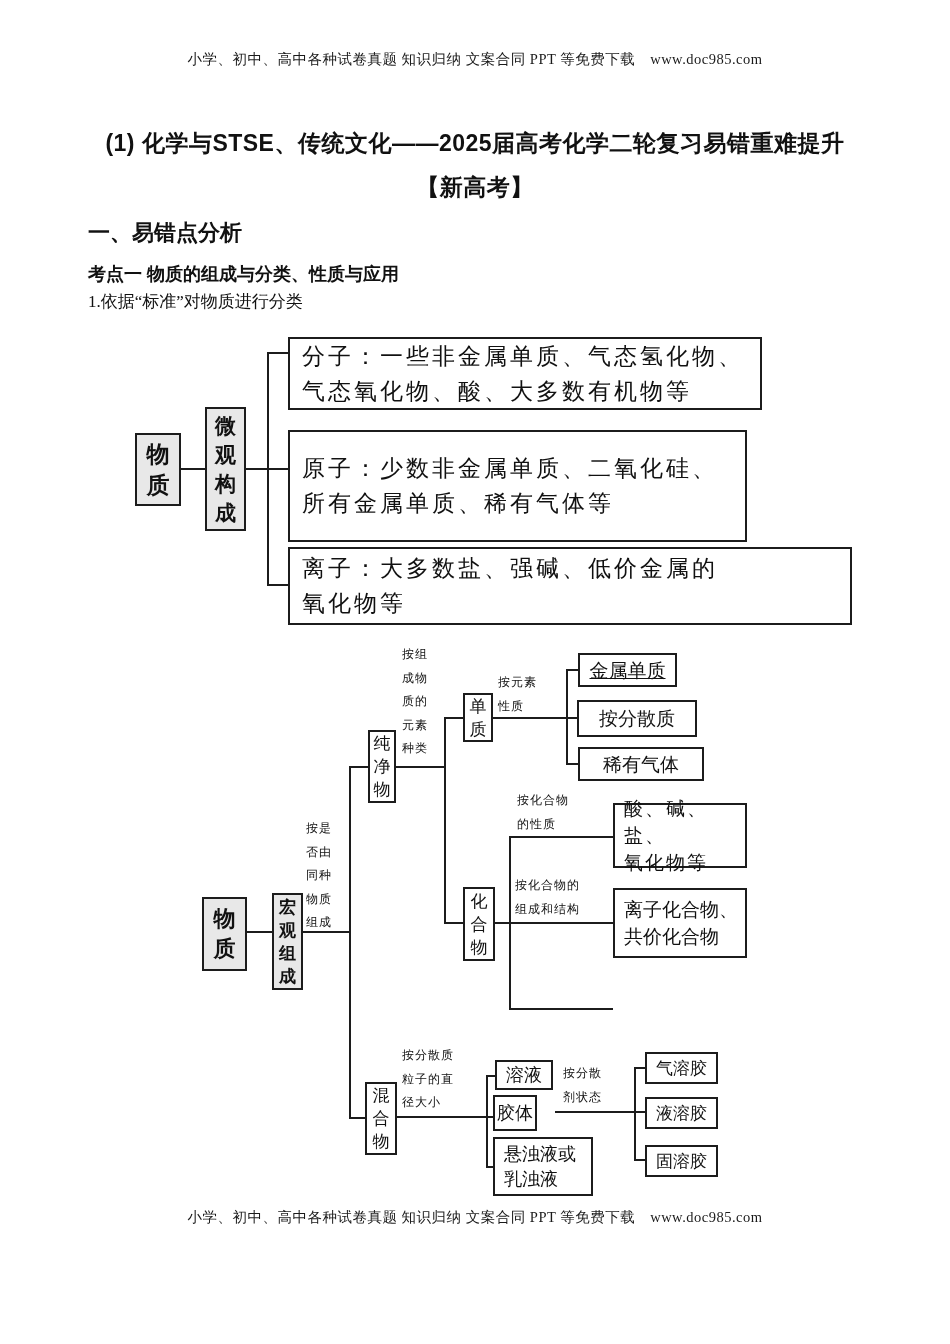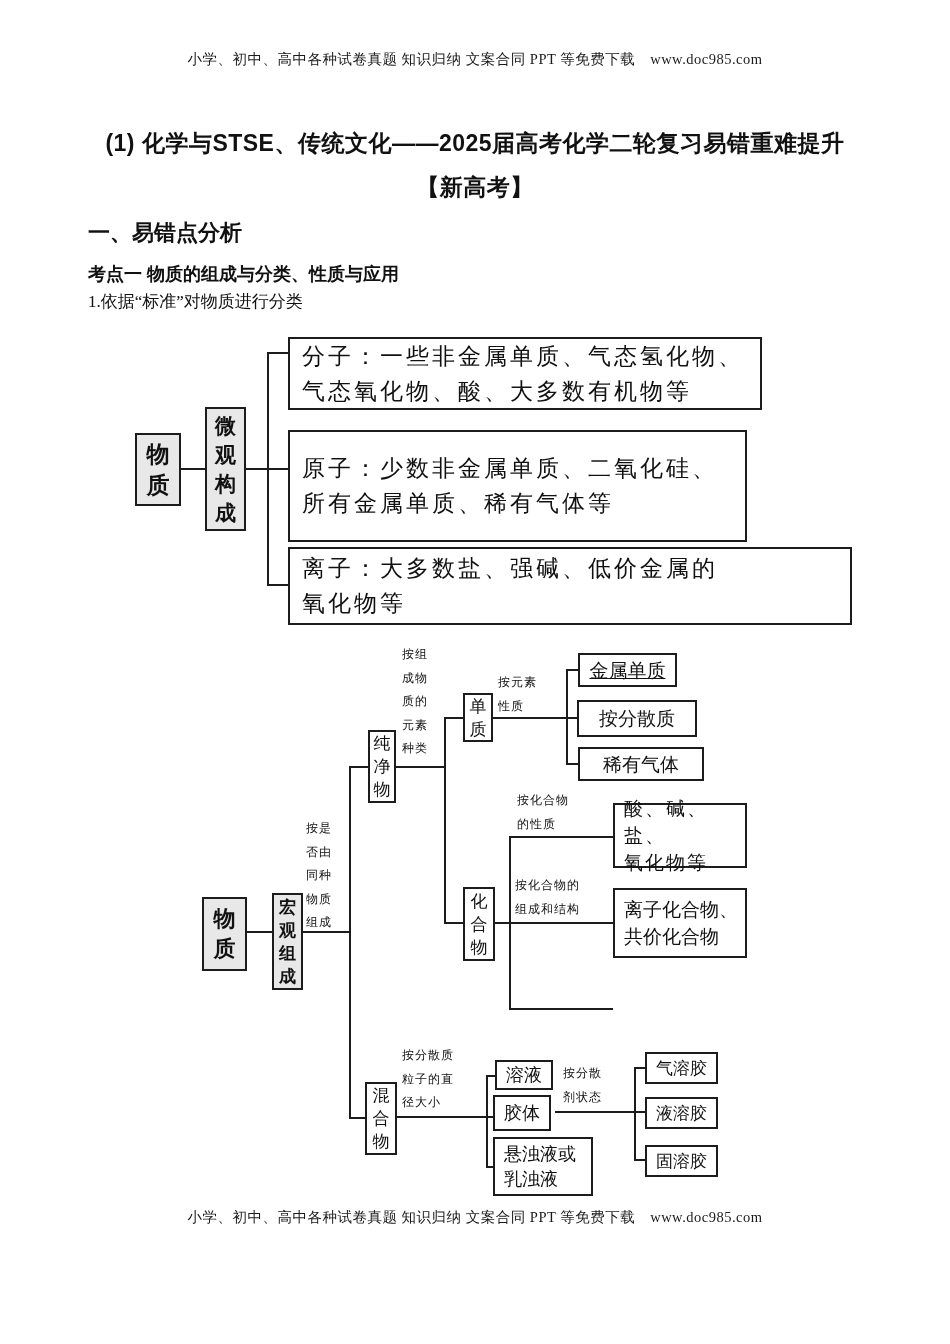--- a/index.html
+++ b/index.html
@@ -157,21 +157,21 @@
   <div class="abs hbox left" style="left:613px; top:888px; width:134px; height:70px;">离子化合物、
 共价化合物</div>
 
   <div class="abs vbox" style="left:365px; top:1082px; width:32px; height:73px;">混
 合
 物</div>
   <div class="abs lab" style="left:402px; top:1044px; width:84px;">按分散质
 粒子的直
 径大小</div>
   <div class="abs hbox" style="left:495px; top:1060px; width:58px; height:30px; font-size:18px;">溶液</div>
-  <div class="abs hbox" style="left:493px; top:1095px; width:58px; height:36px; font-size:18px;">胶体</div>
+  <div class="abs hbox" style="left:493px; top:1095px; width:44px; height:36px; font-size:18px;">胶体</div>
   <div class="abs hbox left" style="left:493px; top:1137px; width:100px; height:59px; font-size:18px; line-height:25px;">悬浊液或
 乳浊液</div>
   <div class="abs lab" style="left:563px; top:1062px; width:66px;">按分散
 剂状态</div>
   <div class="abs hbox" style="left:645px; top:1052px; width:73px; height:32px; font-size:17px;">气溶胶</div>
   <div class="abs hbox" style="left:645px; top:1097px; width:73px; height:32px; font-size:17px;">液溶胶</div>
   <div class="abs hbox" style="left:645px; top:1145px; width:73px; height:32px; font-size:17px;">固溶胶</div>
 
   <div class="abs hline" style="left:247px; top:931px; width:25px;"></div>
   <div class="abs hline" style="left:303px; top:931px; width:47px;"></div>

